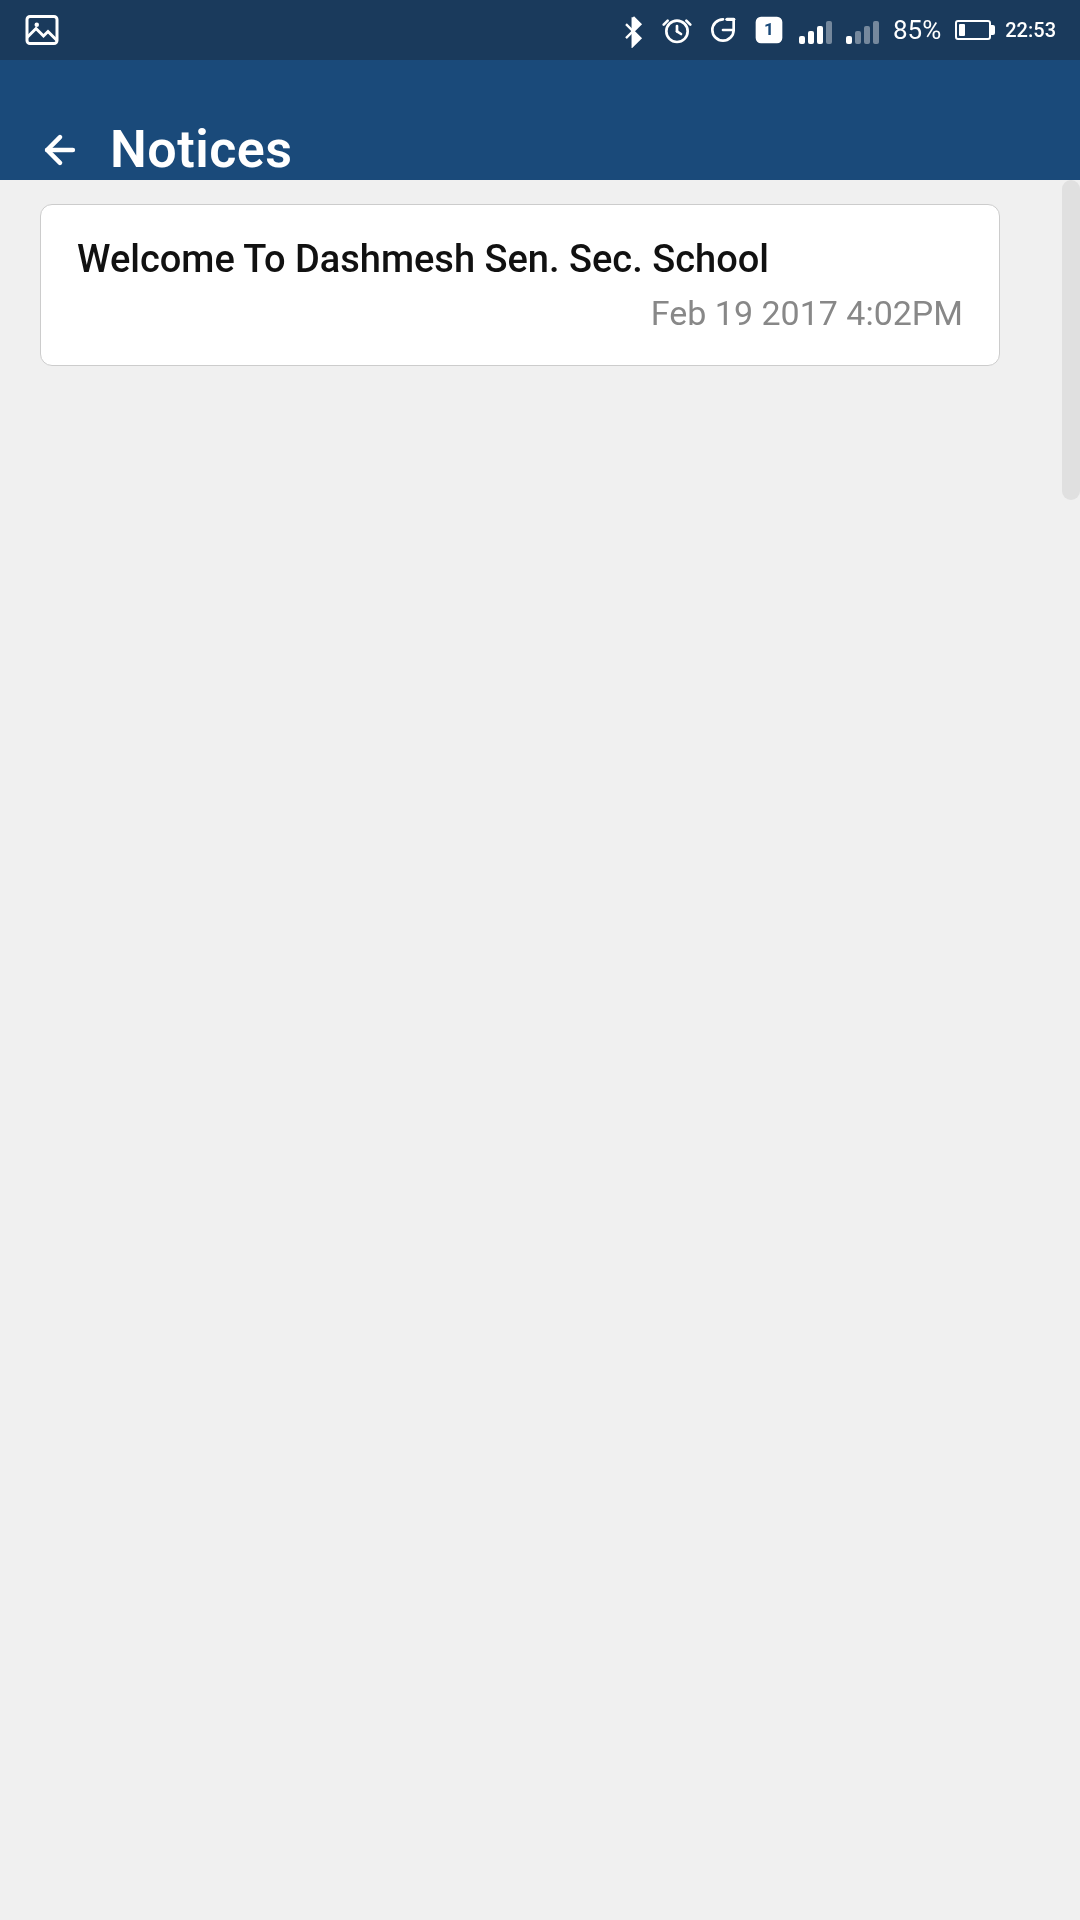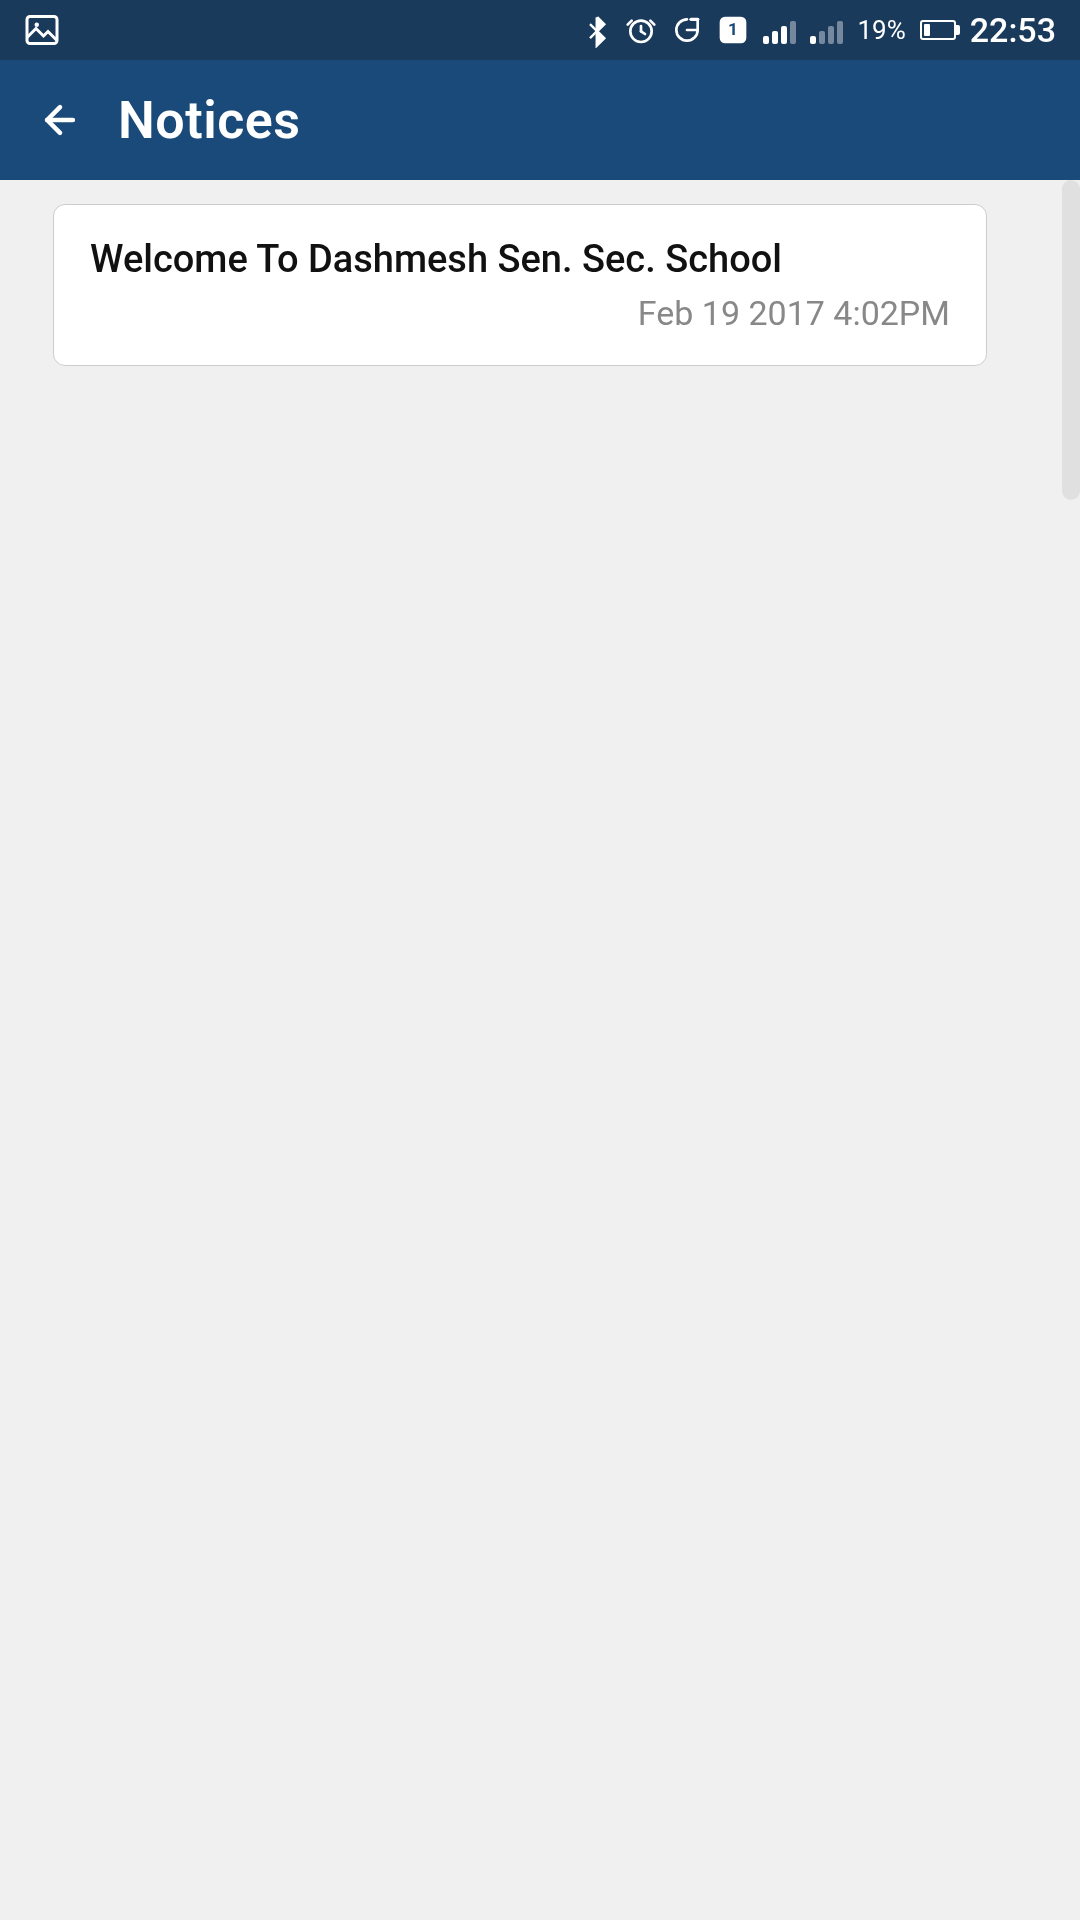--- a/index.html
+++ b/index.html
@@ -34,40 +34,40 @@
     }
 
     .status-bar-right {
       display: flex;
       align-items: center;
       gap: 14px;
     }
 
     .status-time {
       color: white;
-      font-size: 34px;
+      font-size: 20px;
       font-weight: 500;
     }
 
     
     .gallery-icon-svg {
       width: 36px;
       height: 36px;
       fill: white;
     }
 
     
     .app-bar {
       width: 100%;
       height: 120px;
       background-color: #1a4a7a;
       display: flex;
-      align-items: center;
+      align-items: flex-end;
       padding: 0 30px;
-      gap: 28px;
+      gap: 20px;
     }
 
     .back-button {
       color: white;
       font-size: 52px;
       cursor: pointer;
       display: flex;
       align-items: center;
       justify-content: center;
       width: 60px;
@@ -82,21 +82,21 @@
       font-size: 52px;
       font-weight: 600;
       letter-spacing: 0.5px;
     }
 
     
     .content-area {
       width: 100%;
       height: calc(1920px - 60px - 120px);
       background-color: #f0f0f0;
-      padding: 24px 53px;
+      padding: 24px 40px;
       position: relative;
     }
 
     
     .notice-card {
       width: calc(100% - 40px);
       background-color: #ffffff;
       border: 1.5px solid #cccccc;
       border-radius: 12px;
       padding: 32px 36px;
@@ -228,21 +228,21 @@
     </div>
 
     <div class="signal-bars">
       <div class="signal-bar" style="height: 8px; opacity: 1;"></div>
       <div class="signal-bar" style="height: 13px; opacity: 0.4;"></div>
       <div class="signal-bar" style="height: 18px; opacity: 0.4;"></div>
       <div class="signal-bar" style="height: 23px; opacity: 0.4;"></div>
     </div>
 
     <span class="battery-container">
-      <span>19%</span>
+      <span>85%</span>
     </span>
 
     <div class="battery-icon">
       <div class="battery-fill"></div>
     </div>
 
     <span class="status-time">22:53</span>
   </div>
 </div>
 

